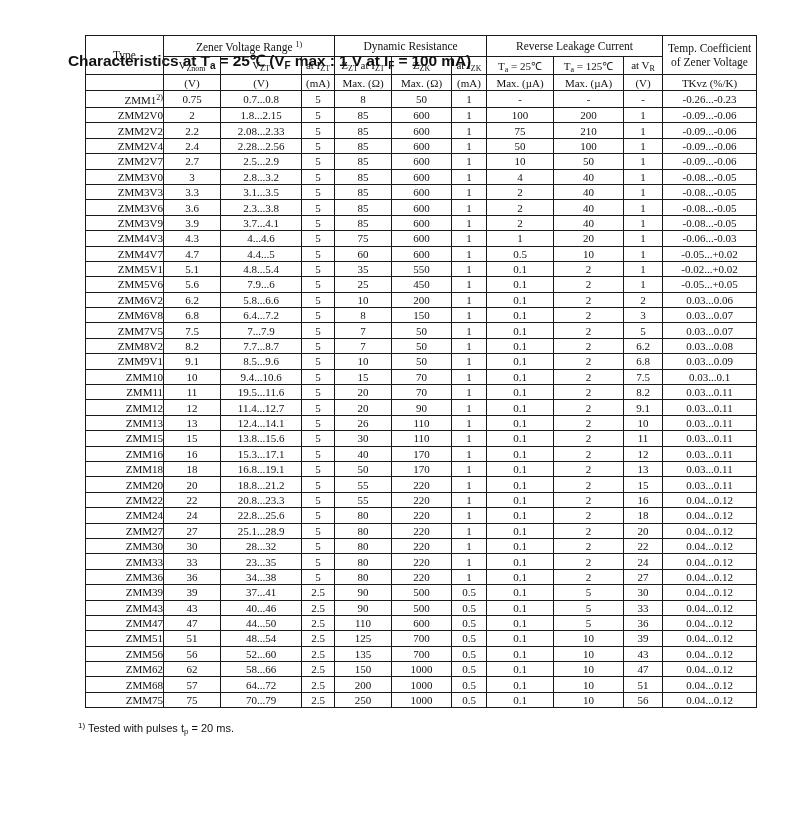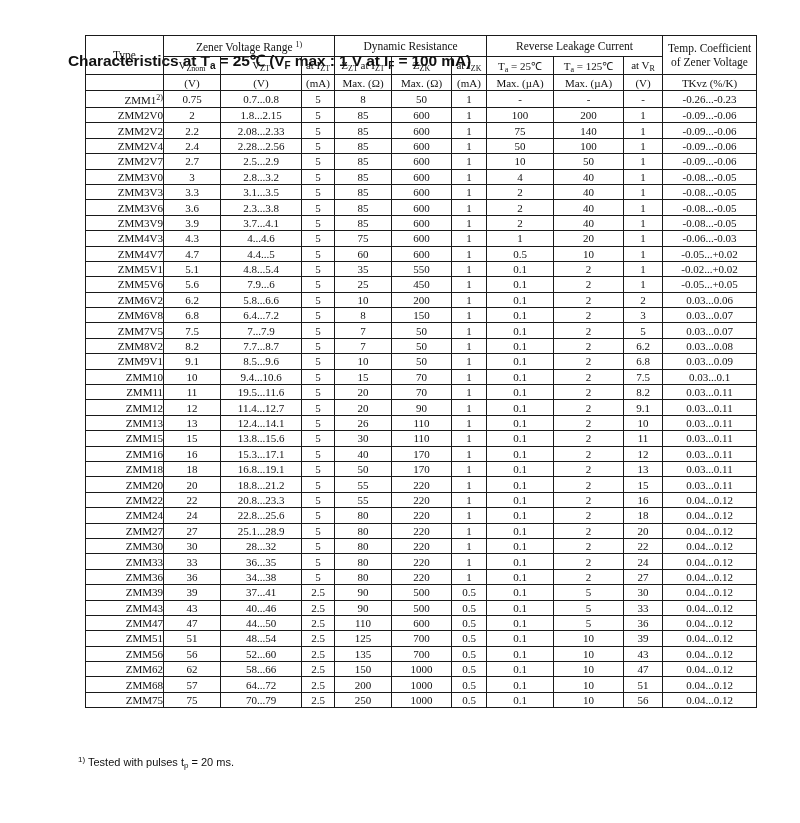--- a/index.html
+++ b/index.html
@@ -11,21 +11,21 @@
                table-layout: fixed; width: 671px; font-size: 11px; font-family: Liberation Serif, serif; }
   table.spec td, table.spec th { border: 1.5px solid #1a1a1a; padding: 0; text-align: center;
                font-weight: normal; white-space: nowrap; overflow: hidden; }
   table.spec tr.h1 th { height: 20px; font-size: 11.5px; }
   table.spec tr.h2 th { height: 17px; font-size: 11px; }
   table.spec tr.h3 th { height: 15px; font-size: 11px; }
   table.spec tbody td { height: 14.4px; line-height: 14px; }
   table.spec td.type { text-align: right; padding-left: 6px; }
   sub { font-size: 8px; vertical-align: -2px; }
   sup { font-size: 8px; vertical-align: 4px; }
-  .notes { position: absolute; left: 78px; top: 752px; width: 715px; font-size: 11px; line-height: 16.5px; }
+  .notes { position: absolute; left: 78px; top: 718px; width: 715px; font-size: 11px; line-height: 16.5px; }
   .notes .cont { padding-left: 10px; display: block; }
 </style>
 </head>
 <body>
 
 <div class="title"><span>Characteristics at T</span><sub>a</sub><span> = 25℃  (V</span><sub>F</sub><span> max : 1 V at I</span><sub>F</sub><span> = 100 mA)</span></div>
 
 <table class="spec">
   <colgroup>
     <col style="width:78px">
@@ -102,21 +102,21 @@
       </tr>
       <tr>
         <td class="type"><span>ZMM2V2</span></td>
         <td>2.2</td>
         <td>2.08...2.33</td>
         <td>5</td>
         <td>85</td>
         <td>600</td>
         <td>1</td>
         <td>75</td>
-        <td>140</td>
+        <td>210</td>
         <td>1</td>
         <td>-0.09...-0.06</td>
       </tr>
       <tr>
         <td class="type"><span>ZMM2V4</span></td>
         <td>2.4</td>
         <td>2.28...2.56</td>
         <td>5</td>
         <td>85</td>
         <td>600</td>
@@ -460,21 +460,21 @@
         <td>220</td>
         <td>1</td>
         <td>0.1</td>
         <td>2</td>
         <td>22</td>
         <td>0.04...0.12</td>
       </tr>
       <tr>
         <td class="type"><span>ZMM33</span></td>
         <td>33</td>
-        <td>36...35</td>
+        <td>23...35</td>
         <td>5</td>
         <td>80</td>
         <td>220</td>
         <td>1</td>
         <td>0.1</td>
         <td>2</td>
         <td>24</td>
         <td>0.04...0.12</td>
       </tr>
       <tr>

